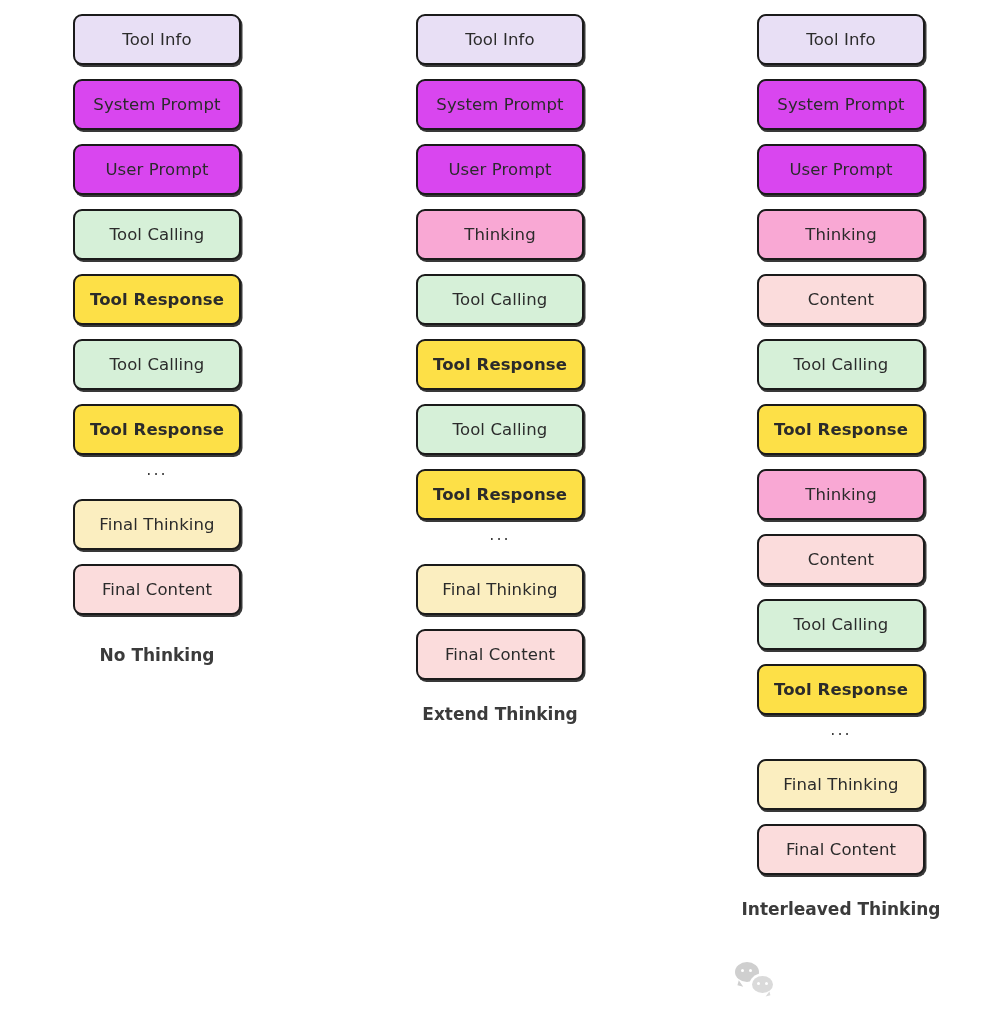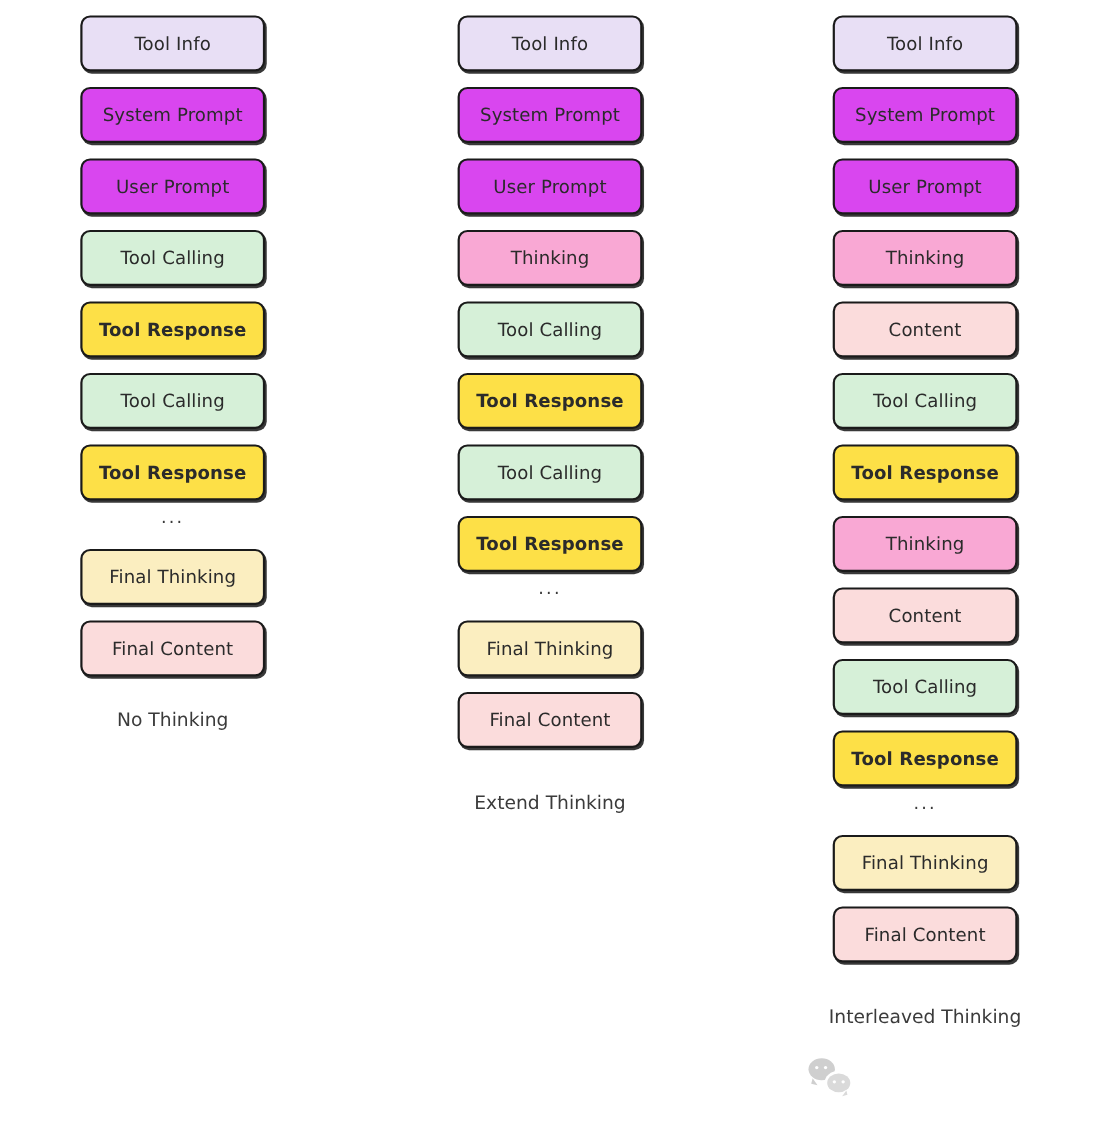--- a/index.html
+++ b/index.html
@@ -74,22 +74,23 @@
     width: 168px;
   }
 
   .col-label {
     margin-top: 30px;
     font-size: 17px;
     color: #3b3b3b;
     white-space: nowrap;
     text-align: center;
     width: 220px;
-  }
-  .col-label.pad-more { margin-top: 40px; }
+    font-weight: bold;
+  }
+  .col-label.pad-more { margin-top: 24px; }
 
   
   #watermark {
     position: absolute;
     left: 735px;
     top: 962px;
     display: flex;
     align-items: center;
     gap: 13px;
     opacity: 1;

